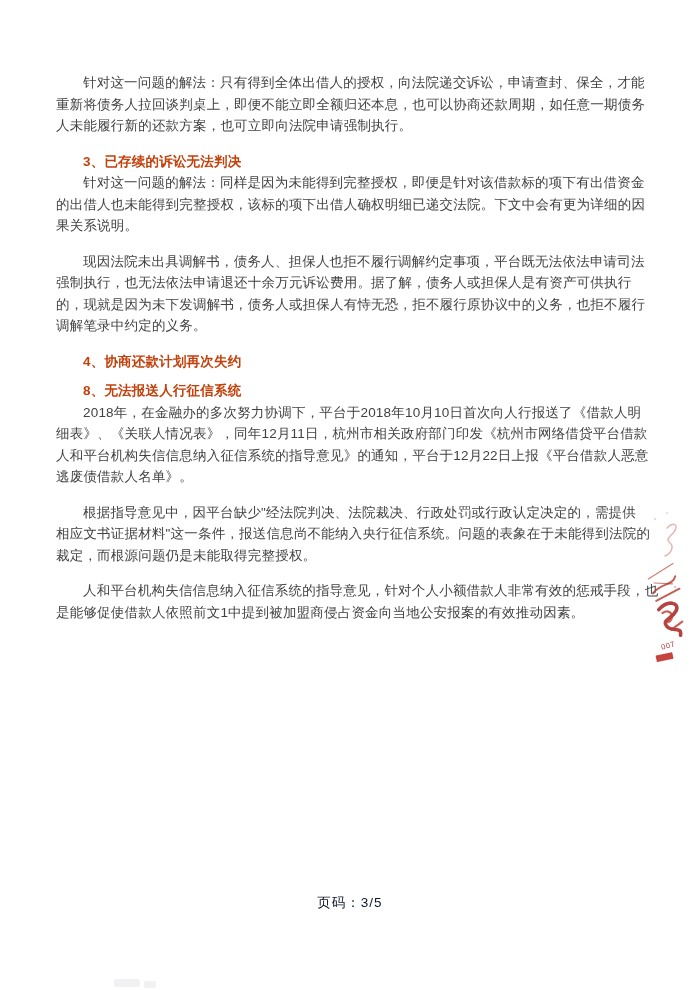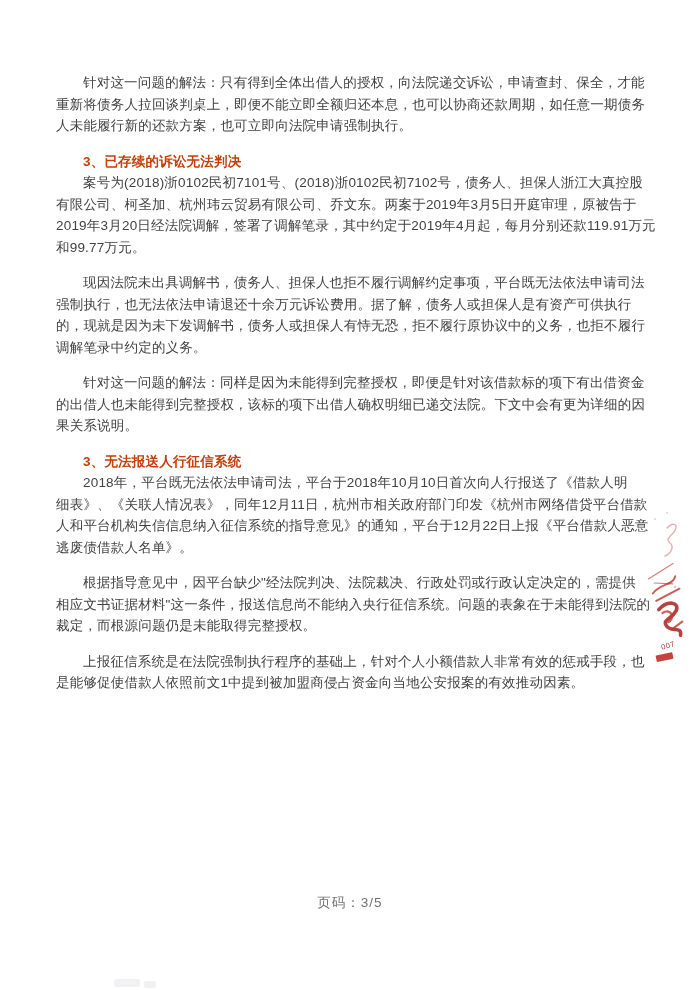--- a/index.html
+++ b/index.html
@@ -34,21 +34,21 @@
     color: #c2410c;
   }
   .footer {
     position: absolute;
     top: 894px;
     left: 0;
     width: 100%;
     text-align: center;
     font-size: 13.5px;
     letter-spacing: 1px;
-    color: #737373;
+    color: #0f172a;
   }
   .red-mark {
     position: absolute;
     left: 646px;
     top: 490px;
     width: 44px;
     height: 185px;
   }
   .smudge {
     position: absolute;
@@ -62,40 +62,37 @@
 </head>
 <body>
 
 <div class="page">
 
   <div class="content" id="doc-blocks">
       <div class="block paragraph">针对这一问题的解法：只有得到全体出借人的授权，向法院递交诉讼，申请查封、保全，才能
 重新将债务人拉回谈判桌上，即便不能立即全额归还本息，也可以协商还款周期，如任意一期债务
 人未能履行新的还款方案，也可立即向法院申请强制执行。</div>
       <div class="block heading">3、已存续的诉讼无法判决</div>
-      <div class="block paragraph">案号为(2018)浙0102民初7101号、(2018)浙0102民初7102号，债务人、担保人浙江大真控股
-有限公司、柯圣加、杭州玮云贸易有限公司、乔文东。两案于2019年3月5日开庭审理，原被告于
-2019年3月20日经法院调解，签署了调解笔录，其中约定于2019年4月起，每月分别还款119.91万元
-和99.77万元。</div>
+      <div class="block paragraph">针对这一问题的解法：同样是因为未能得到完整授权，即便是针对该借款标的项下有出借资金
+的出借人也未能得到完整授权，该标的项下出借人确权明细已递交法院。下文中会有更为详细的因
+果关系说明。</div>
       <div class="block paragraph">现因法院未出具调解书，债务人、担保人也拒不履行调解约定事项，平台既无法依法申请司法
 强制执行，也无法依法申请退还十余万元诉讼费用。据了解，债务人或担保人是有资产可供执行
 的，现就是因为未下发调解书，债务人或担保人有恃无恐，拒不履行原协议中的义务，也拒不履行
 调解笔录中约定的义务。</div>
-      <div class="block paragraph">针对这一问题的解法：同样是因为未能得到完整授权，即便是针对该借款标的项下有出借资金
-的出借人也未能得到完整授权，该标的项下出借人确权明细已递交法院。下文中会有更为详细的因
-果关系说明。</div>
-      <div class="block heading">3、无法报送人行征信系统</div>
-      <div class="block paragraph">2018年，平台既无法依法申请司法，平台于2018年10月10日首次向人行报送了《借款人明
+      <div class="block heading">4、协商还款计划再次失约</div>
+      <div class="block heading">8、无法报送人行征信系统</div>
+      <div class="block paragraph">2018年，在金融办的多次努力协调下，平台于2018年10月10日首次向人行报送了《借款人明
 细表》、《关联人情况表》，同年12月11日，杭州市相关政府部门印发《杭州市网络借贷平台借款
 人和平台机构失信信息纳入征信系统的指导意见》的通知，平台于12月22日上报《平台借款人恶意
 逃废债借款人名单》。</div>
       <div class="block paragraph">根据指导意见中，因平台缺少"经法院判决、法院裁决、行政处罚或行政认定决定的，需提供
 相应文书证据材料"这一条件，报送信息尚不能纳入央行征信系统。问题的表象在于未能得到法院的
 裁定，而根源问题仍是未能取得完整授权。</div>
-      <div class="block paragraph">上报征信系统是在法院强制执行程序的基础上，针对个人小额借款人非常有效的惩戒手段，也
+      <div class="block paragraph">人和平台机构失信信息纳入征信系统的指导意见，针对个人小额借款人非常有效的惩戒手段，也
 是能够促使借款人依照前文1中提到被加盟商侵占资金向当地公安报案的有效推动因素。</div>
     </div>
 
   <svg class="red-mark" viewBox="0 0 44 185" xmlns="http://www.w3.org/2000/svg">
 
     <g>
       <circle cx="9" cy="29" r="1" fill="#dfa6a2" opacity="0.6"></circle>
       <circle cx="21" cy="23" r="1" fill="#dfa6a2" opacity="0.5"></circle>
       <path d="M21,38 c7,-7 12,-3 7,4 c-4,5 -9,7 -4,11 c4,3 2,10 -5,13" fill="none" stroke="#dc9b97" stroke-width="1.5" stroke-linecap="round" opacity="0.75"></path>
       <circle cx="29" cy="97" r="1.2" fill="#d99a96" opacity="0.6"></circle>

